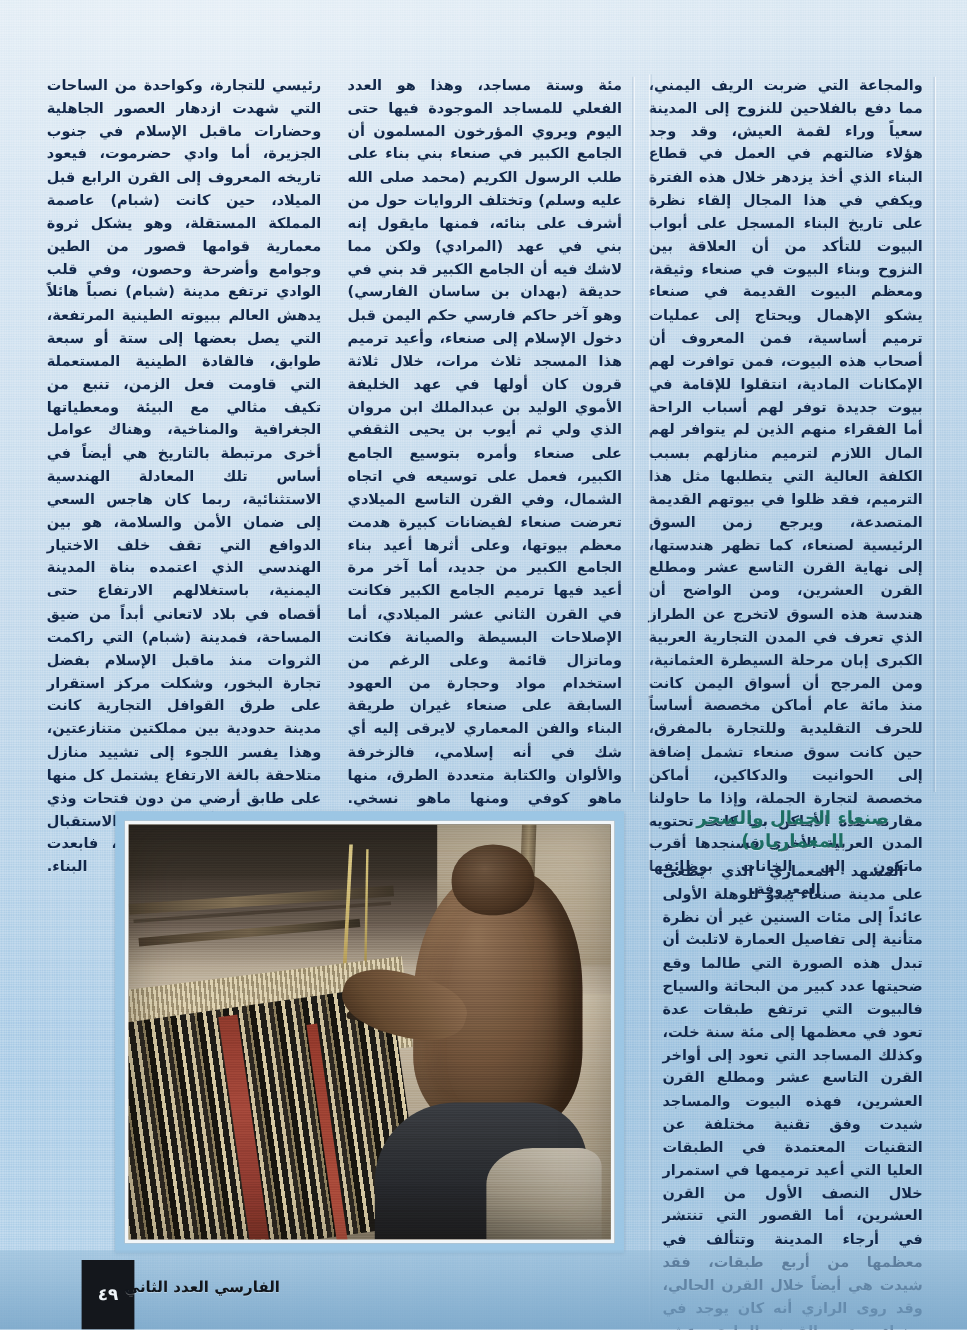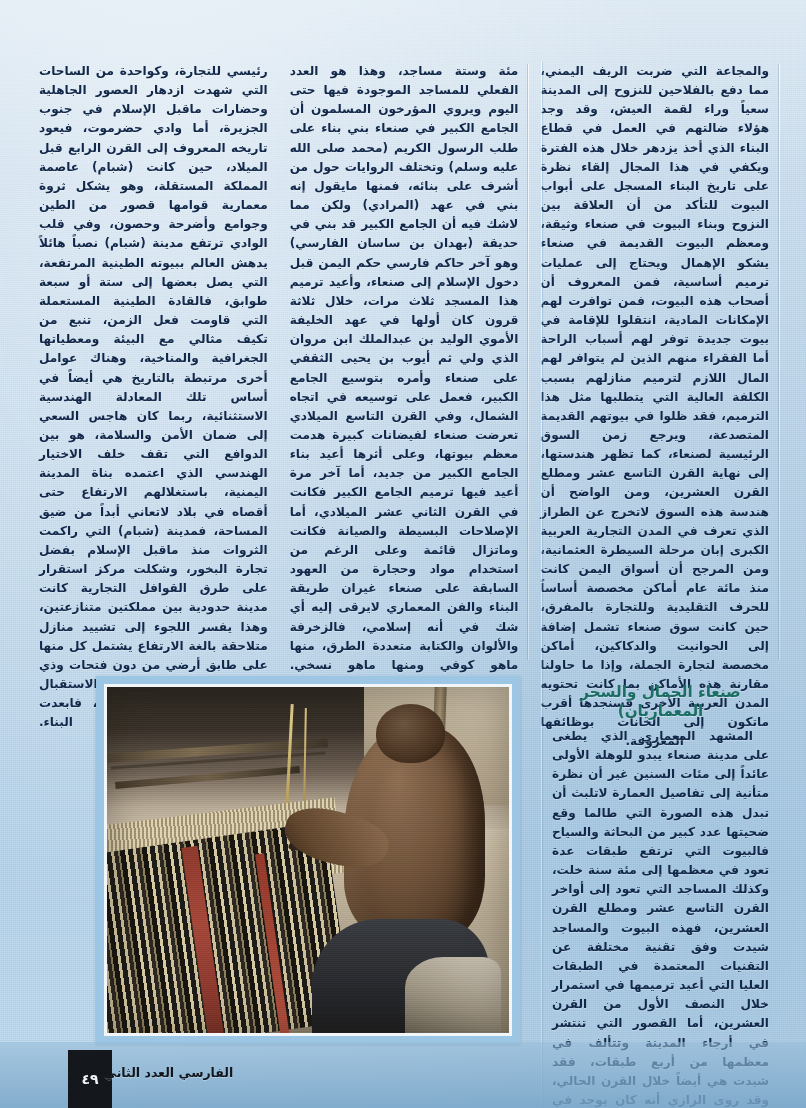--- a/index.html
+++ b/index.html
@@ -83,21 +83,21 @@
     letter-spacing: 0px;
     word-spacing: 0.5px;
     text-shadow: 0 0.5px 0 rgba(255,255,255,0.25);
   }
   .body-text.cont { text-align-last: justify; }
   .body-text + .body-text { margin-top: 2px; }
   .indent { text-indent: 16px; }
 
   
   .section-heading {
-    margin: 21px 0 6px;
+    margin: 11px 0 6px;
     font-size: 15.2px;
     line-height: 19px;
     font-weight: 700;
     color: #1c6e63;
     text-align: center;
     text-shadow: 0 0.5px 0 rgba(255,255,255,0.35);
   }
 
   
   .right-tail {

